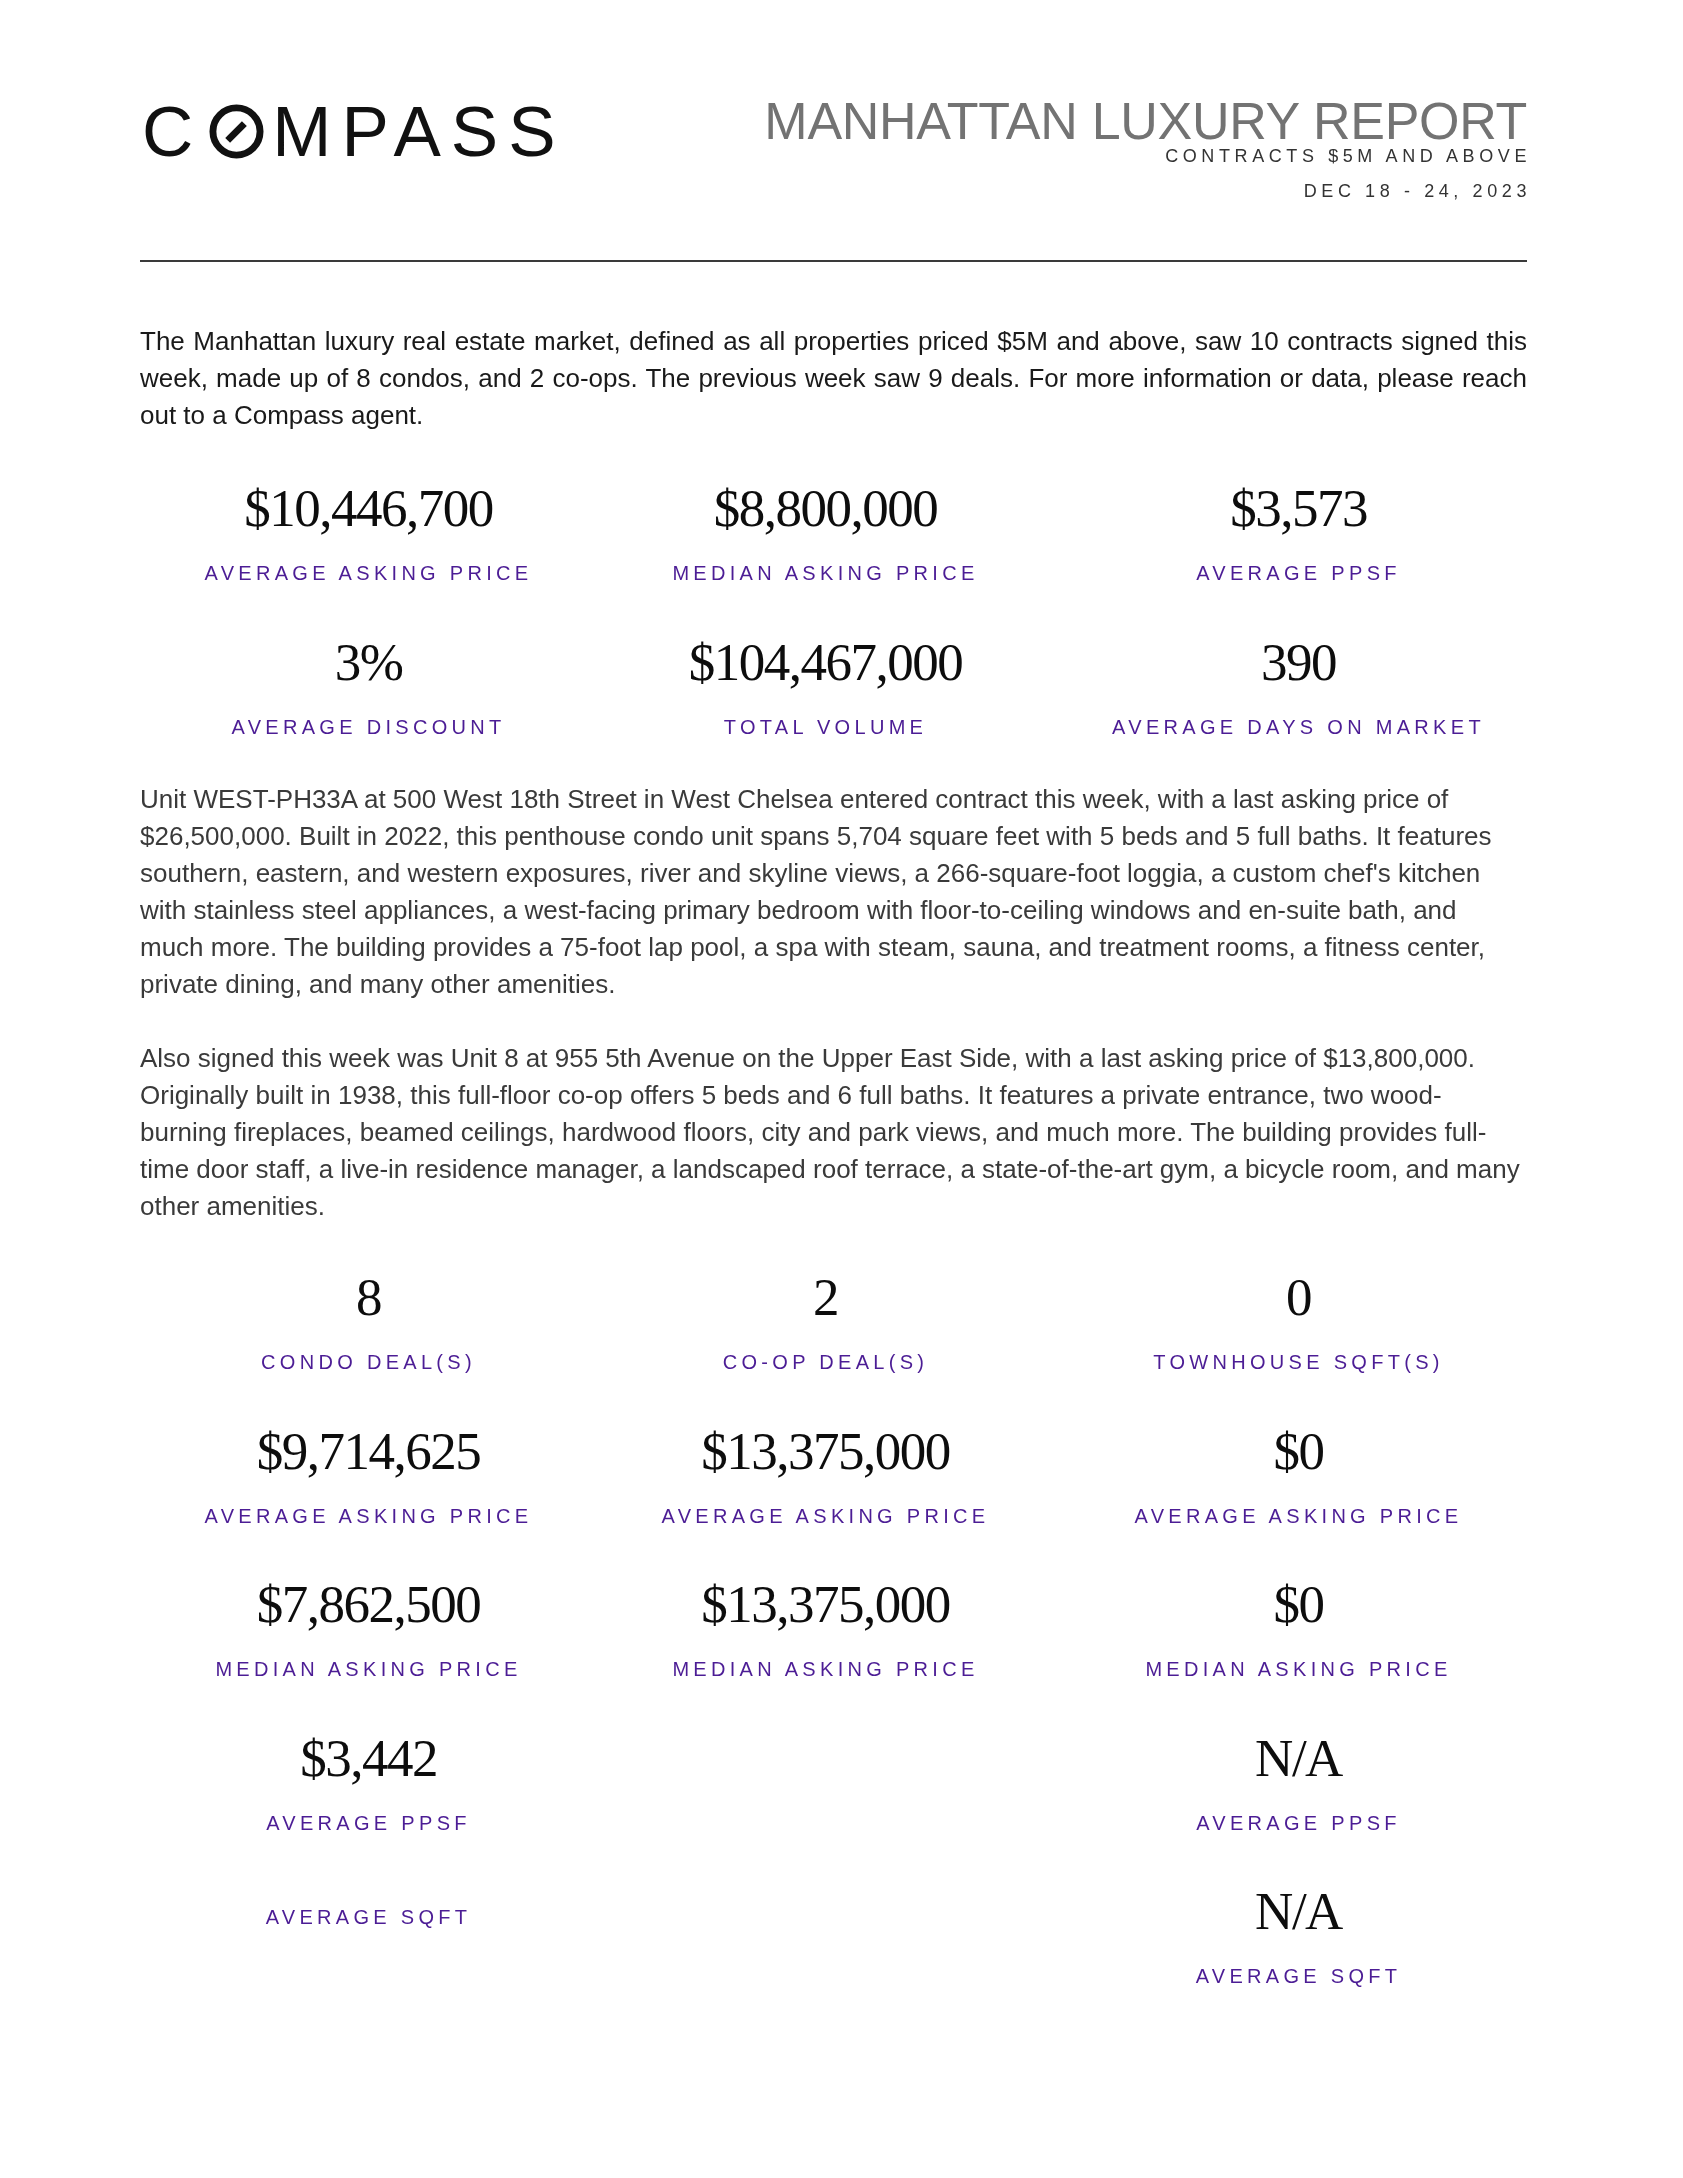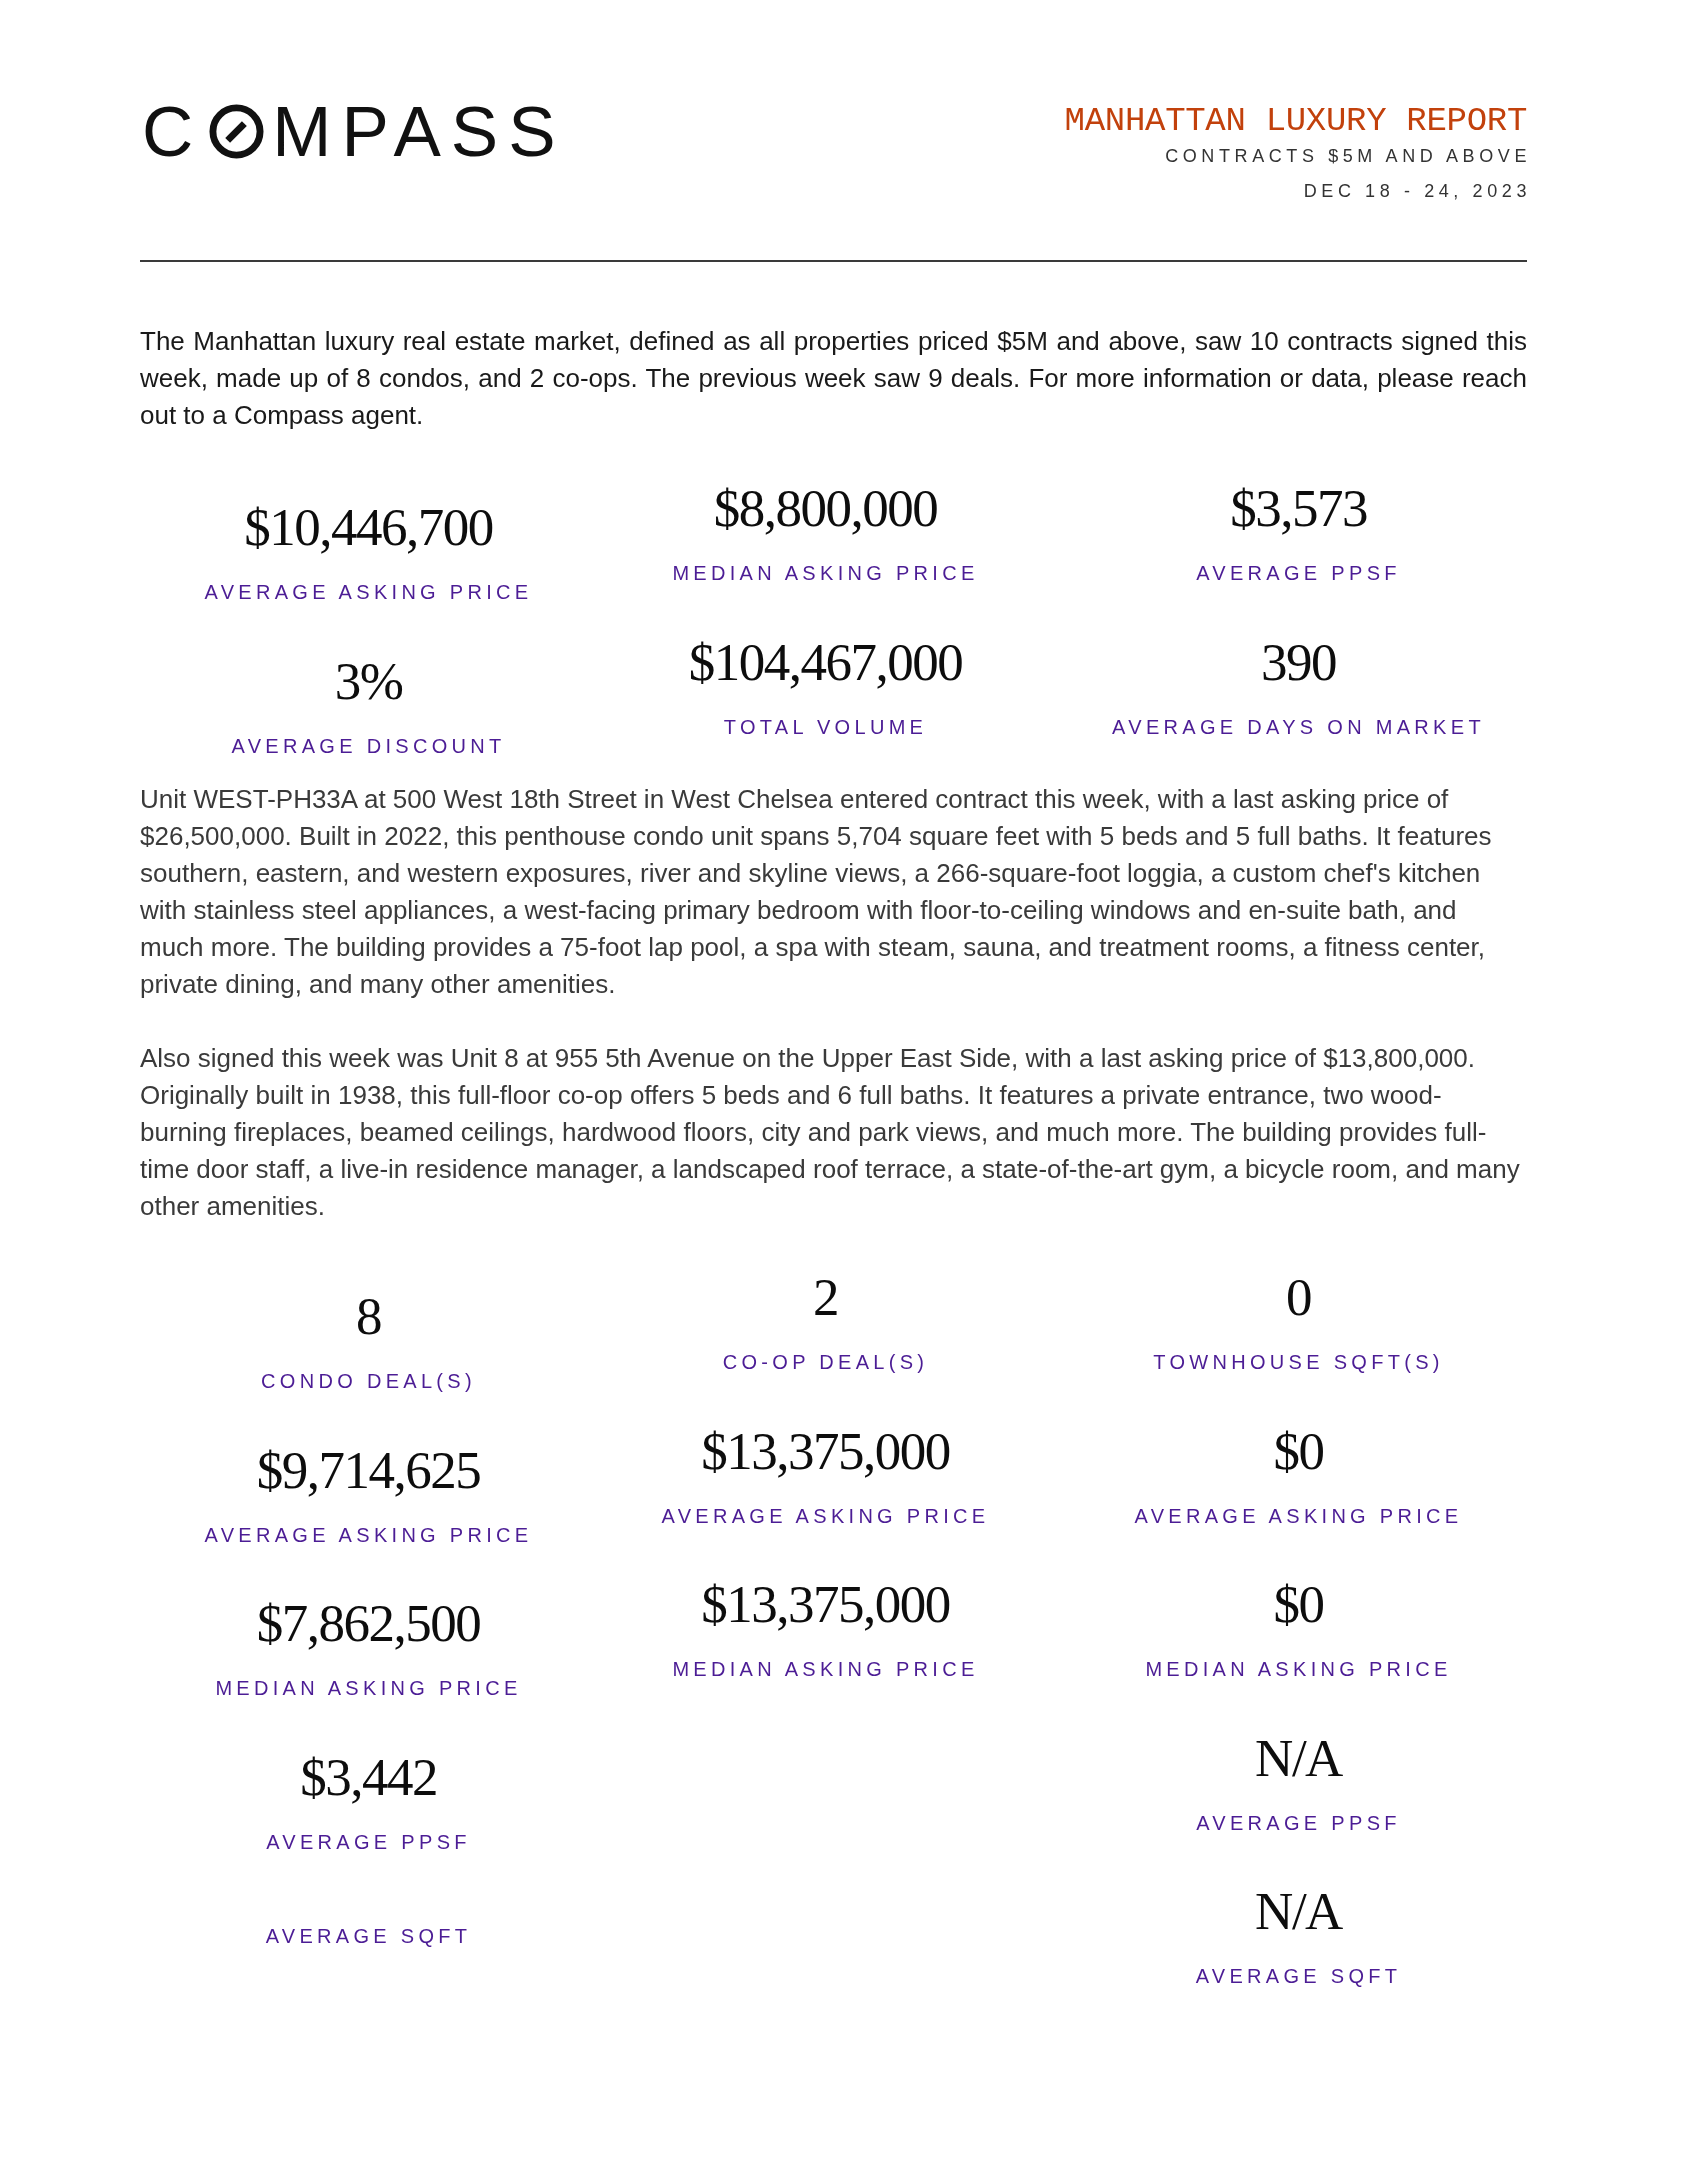--- a/index.html
+++ b/index.html
@@ -47,24 +47,24 @@
     .logo .lg-o svg { display: block; }
     .logo-text-tail { display: inline-block; }
 
     .report-head {
       position: absolute;
       right: 0;
       top: 99px;
       text-align: right;
     }
     .report-title {
-      font-family: Liberation Mono, monospace;
-      font-size: 34px;
+      font-family: Liberation Sans, sans-serif;
+      font-size: 52px;
       line-height: 44px;
-      color: #c2410c;
+      color: #737373;
       letter-spacing: -0.3px;
       white-space: nowrap;
     }
     .report-sub {
       font-family: "Liberation Sans", sans-serif;
       font-size: 18px;
       letter-spacing: 4.6px;
       color: #333;
       line-height: 22px;
       margin-top: 2px;
@@ -111,21 +111,21 @@
     }
     .stat .lbl {
       font-family: "Liberation Sans", sans-serif;
       font-size: 20px;
       letter-spacing: 4.3px;
       color: #4c1d95;
       line-height: 22px;
       margin-top: 24px;
       white-space: nowrap;
     }
-    .col1 { left: calc(369px - 140px - 228px); margin-top: 19px; }
+    .col1 { left: calc(369px - 140px - 228px); }
     .col2 { left: calc(826px - 140px - 228px); }
     .col3 { left: calc(1299px - 140px - 228px); }
 
     .desc {
       position: absolute;
       left: 0;
       width: 1387px;
       font-size: 26px;
       line-height: 37px;
       color: #3a3a3a;

